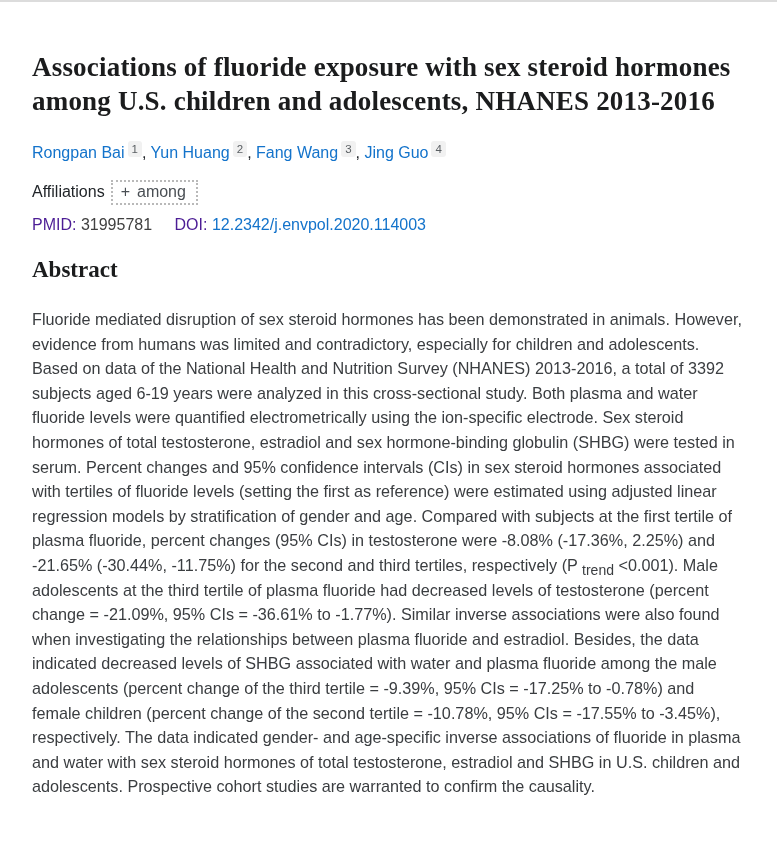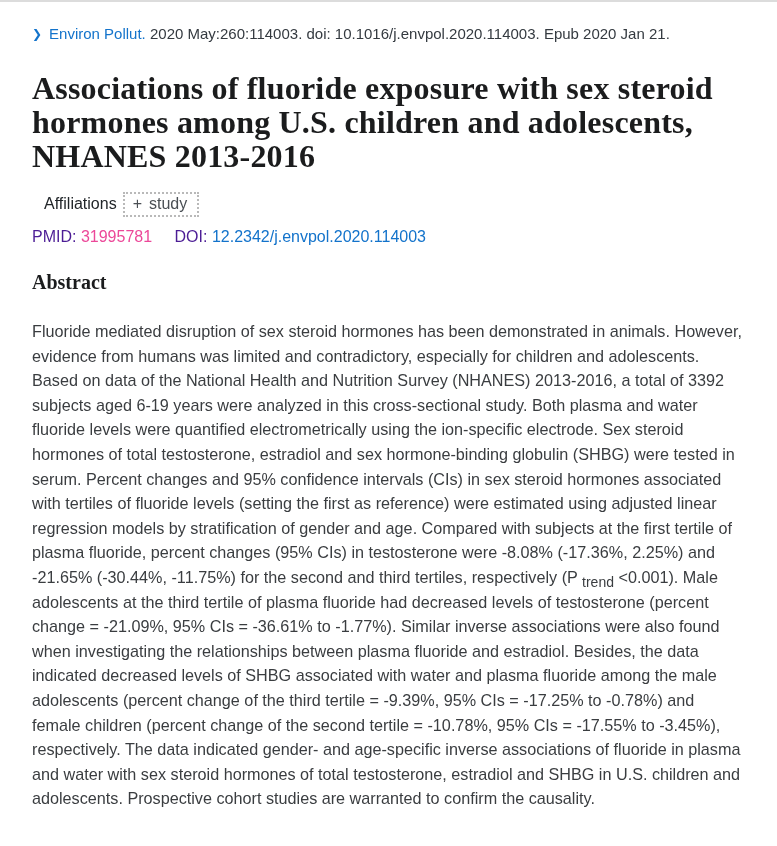--- a/index.html
+++ b/index.html
@@ -35,21 +35,21 @@
   }
   .journal-link {
     color: #1373cb;
     text-decoration: none;
     cursor: pointer;
   }
   .citation-rest { color: #343a40; }
   
   .title {
     font-family: "Liberation Serif", "DejaVu Serif", serif;
-    font-size: 32px;
+    font-size: 27px;
     line-height: 34px;
     font-weight: 700;
     color: #1b1c1d;
     margin: 26px 0 16px 0;
     max-width: 700px;
     letter-spacing: 0.2px;
   }
   
   .authors {
     margin-top: 23px;
@@ -76,52 +76,52 @@
   .author-sep { color: #212529; }
   
   .affil-row {
     margin-top: 12px;
     font-size: 16px;
     display: flex;
     align-items: center;
     gap: 6px;
     height: 30px;
   }
-  .affil-label { color: #212529; margin-left: 12px; }
+  .affil-label { color: #212529; }
   .expand-btn {
     border: 2px dotted #b9b9b9;
     background: #ffffff;
     font-family: "Liberation Sans", sans-serif;
     font-size: 16px;
     color: #4a4f54;
     padding: 1px 10px 2px 8px;
     display: inline-flex;
     align-items: center;
     gap: 7px;
     cursor: pointer;
   }
   .plus-icon { font-size: 16px; color: #4a4f54; }
   
   .ids-row {
     margin-top: 7px;
     font-size: 16px;
     line-height: 22px;
   }
   .id-label { color: #4c1d95; }
-  .id-value { color: #ec4899; }
+  .id-value { color: #404040; }
   .pmid-group { margin-right: 18px; }
   .doi-link {
     color: #1373cb;
     text-decoration: none;
     cursor: pointer;
   }
   
   .abstract-heading {
     font-family: "Liberation Serif", "DejaVu Serif", serif;
-    font-size: 20px;
+    font-size: 23px;
     font-weight: 700;
     color: #1b1c1d;
     margin-top: 20px;
     line-height: 28px;
   }
   .abstract-body {
     margin-top: 23px;
     font-size: 16.2px;
     line-height: 24.6px;
     color: #3a3d40;
@@ -133,33 +133,32 @@
     line-height: 0;
   }
 </style>
 </head>
 <body>
 
 <div class="top-rule"></div>
 
 <div class="container">
 
-  <div class="citation">
-    <span class="chevron-icon">❯</span><a class="journal-link">Environ Pollut.</a>
-    <span class="citation-rest">2020 May:260:114003. doi: 10.1016/j.envpol.2020.114003. Epub 2020 Jan 21.</span>
-  </div>
 
   <h1 class="title">Associations of fluoride exposure with sex steroid hormones among U.S. children and adolescents, NHANES 2013-2016</h1>
 
+  <div class="authors">
+    <a class="author-link">Rongpan Bai</a><span class="author-sup">1</span><span class="author-sep">, </span><a class="author-link">Yun Huang</a><span class="author-sup">2</span><span class="author-sep">, </span><a class="author-link">Fang Wang</a><span class="author-sup">3</span><span class="author-sep">, </span><a class="author-link">Jing Guo</a><span class="author-sup">4</span>
+  </div>
 
   <div class="affil-row">
     <span class="affil-label">Affiliations</span>
     <button class="expand-btn">
       <span class="plus-icon">+</span>
-      <span>study</span>
+      <span>among</span>
     </button>
   </div>
 
   <div class="ids-row">
     <span class="pmid-group"><span class="id-label">PMID:</span>
     <span class="id-value">31995781</span></span>
     <span class="id-label">DOI:</span>
     <a class="doi-link">12.2342/j.envpol.2020.114003</a>
   </div>
 

